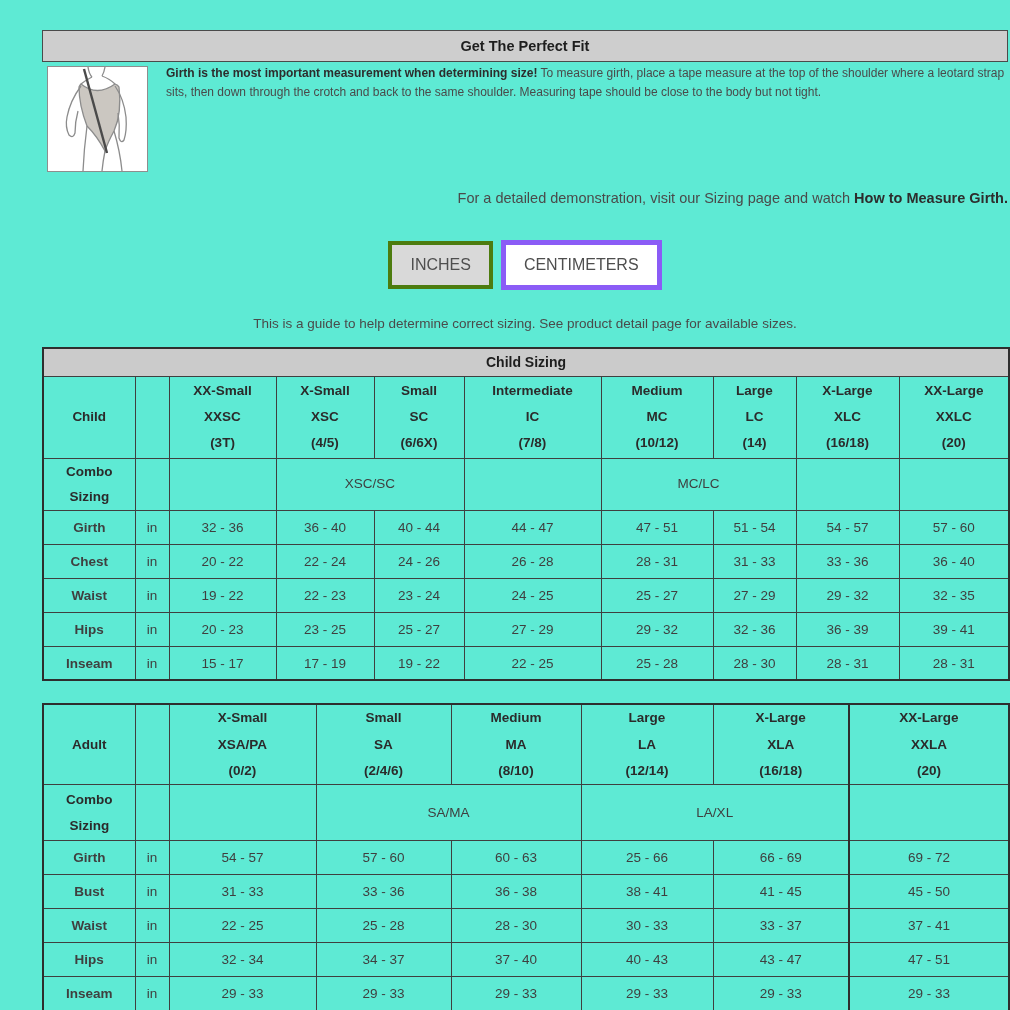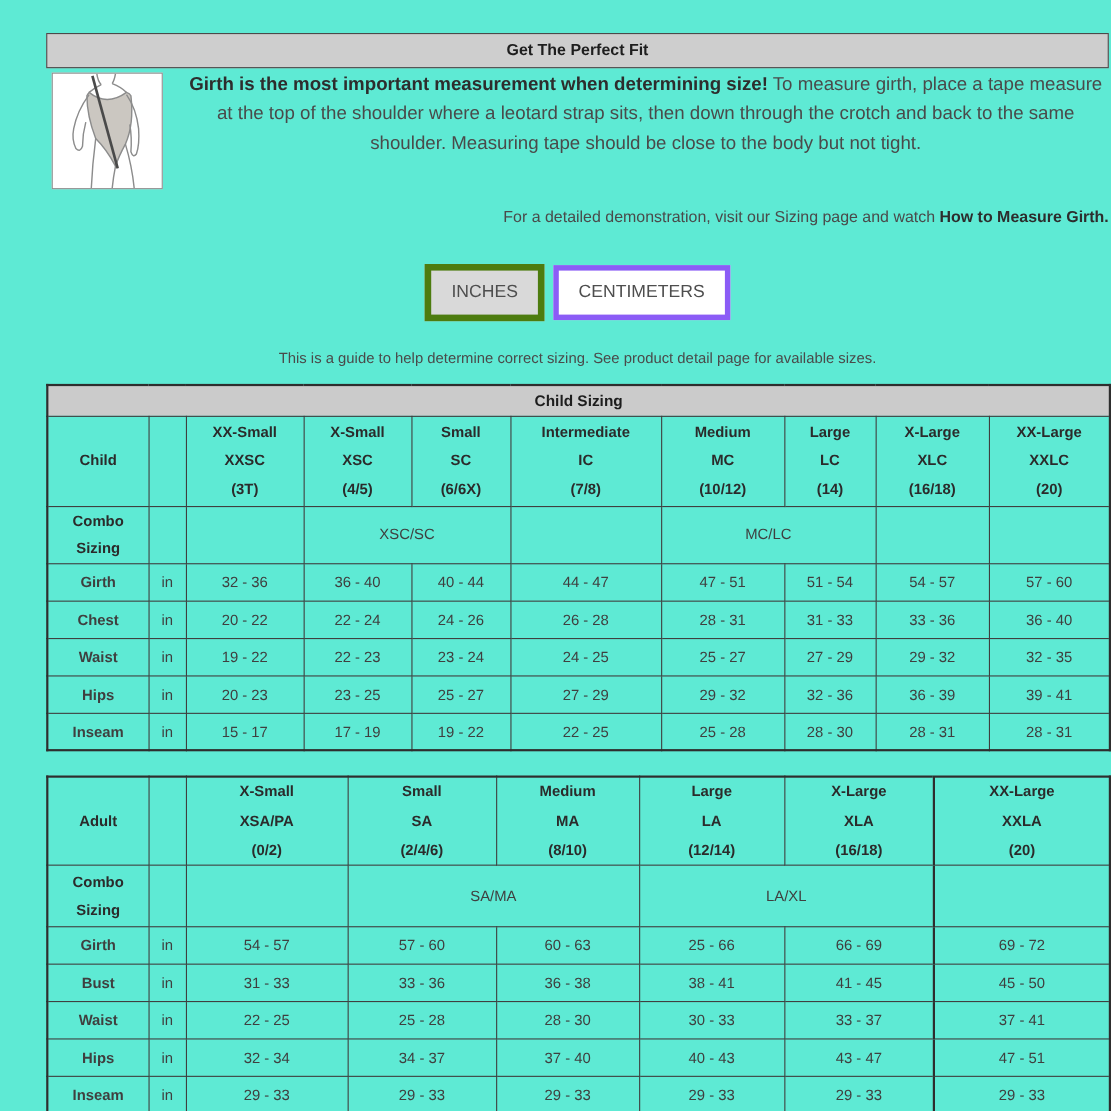--- a/index.html
+++ b/index.html
@@ -10,31 +10,31 @@
   .title-bar {
     border:1px solid #4a4a4a; background:#cecece; text-align:center;
     font-weight:bold; font-size:14.5px; color:#1e1e1e; padding:7px 0 8px; height:32px;
   }
 
   .intro { position:relative; margin-top:2px; min-height:96px; }
   .figure-box {
     position:absolute; left:5px; top:2px; width:101px; height:106px;
     border:1px solid #8e8e8e; background:#fff;
   }
-  .intro-text { margin:0 0 0 124px; text-align:center; font-size:17px; line-height:1.55; color:#4a4a4a; }
+  .intro-text { margin:0 0 0 124px; text-align:left; font-size:12px; line-height:1.55; color:#4a4a4a; }
   .intro-text b, .demo-line b { color:#2d2d2d; }
 
   .demo-line { text-align:right; font-size:14.5px; margin-top:30px; color:#4a4a4a; }
 
   .btn-row { display:flex; justify-content:center; align-items:center; gap:8px; margin-top:34px; }
   .unit-btn {
     font-family:"Liberation Sans", sans-serif; font-size:16px; color:#4e4e4e;
     padding:12px 18px; cursor:pointer; line-height:1;
   }
-  .unit-btn.selected { background:#d9d9d9; border:6px solid #4d7c0f; }
+  .unit-btn.selected { background:#d9d9d9; border:4px solid #4d7c0f; }
   .unit-btn.unselected { background:#ffffff; border:5px solid #8b5cf6; }
 
   .note-line { text-align:center; font-size:13.5px; margin-top:26px; color:#4a4a4a; }
 
   table.sizing { border-collapse:collapse; table-layout:fixed; width:966px; border:2px solid #2e2e2e; margin-top:16px; }
   table.sizing.first { margin-top:16px; }
   table.sizing.second { margin-top:22px; }
   .sizing td { border:1px solid #3f3f3f; text-align:center; vertical-align:middle; padding:0; font-size:13.5px; color:#3f3f3f; }
   .tbl-title td { background:#cbcbcb; font-weight:bold; font-size:14px; color:#1d1d1d; height:28px; }
   .size-row td { font-weight:bold; color:#2b2b2b; line-height:1.95; }

